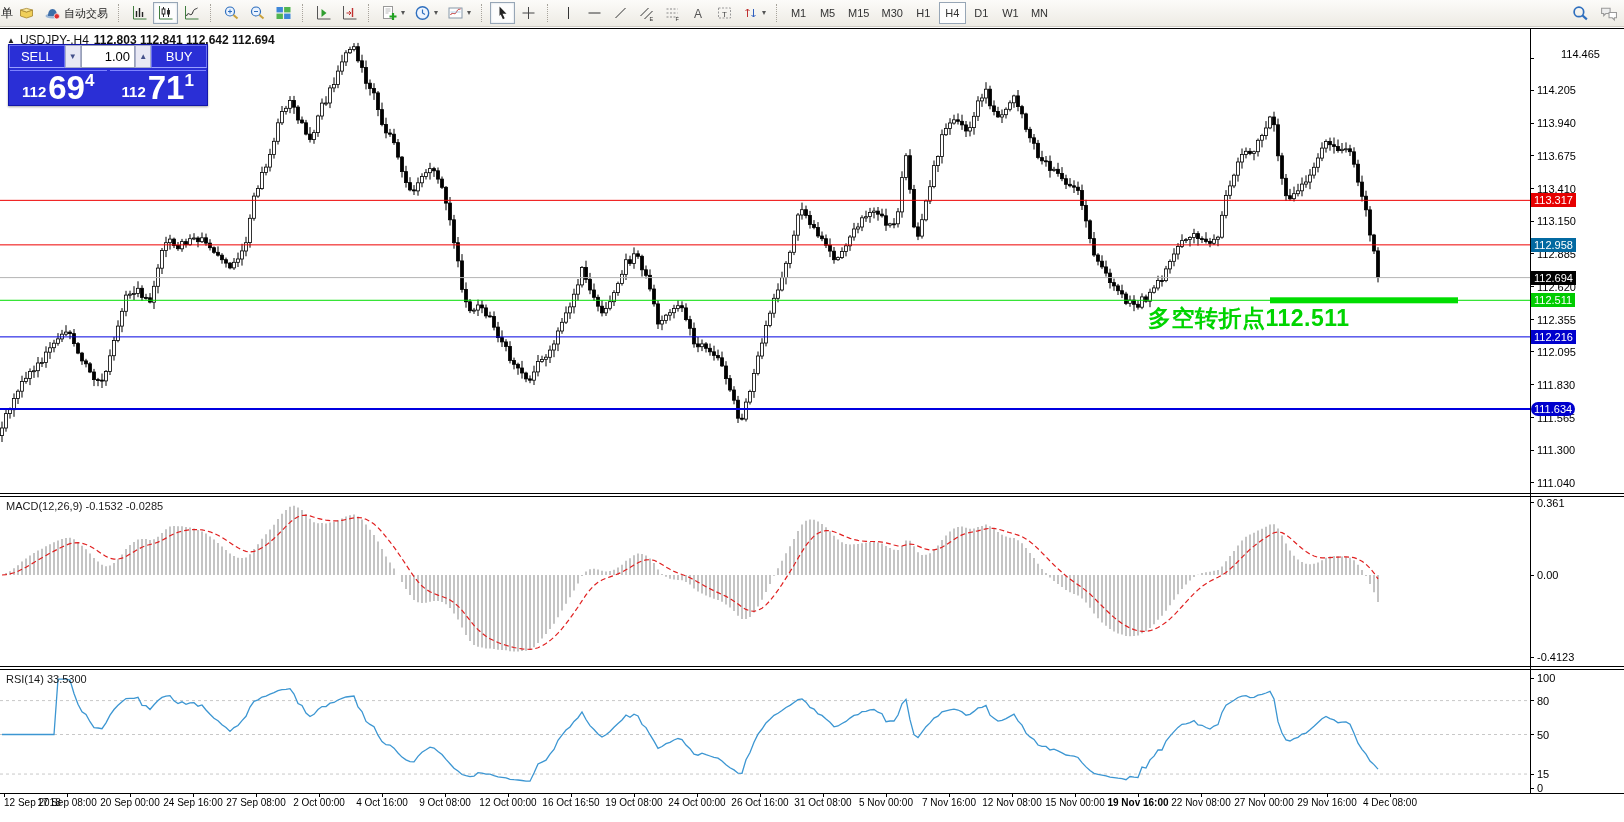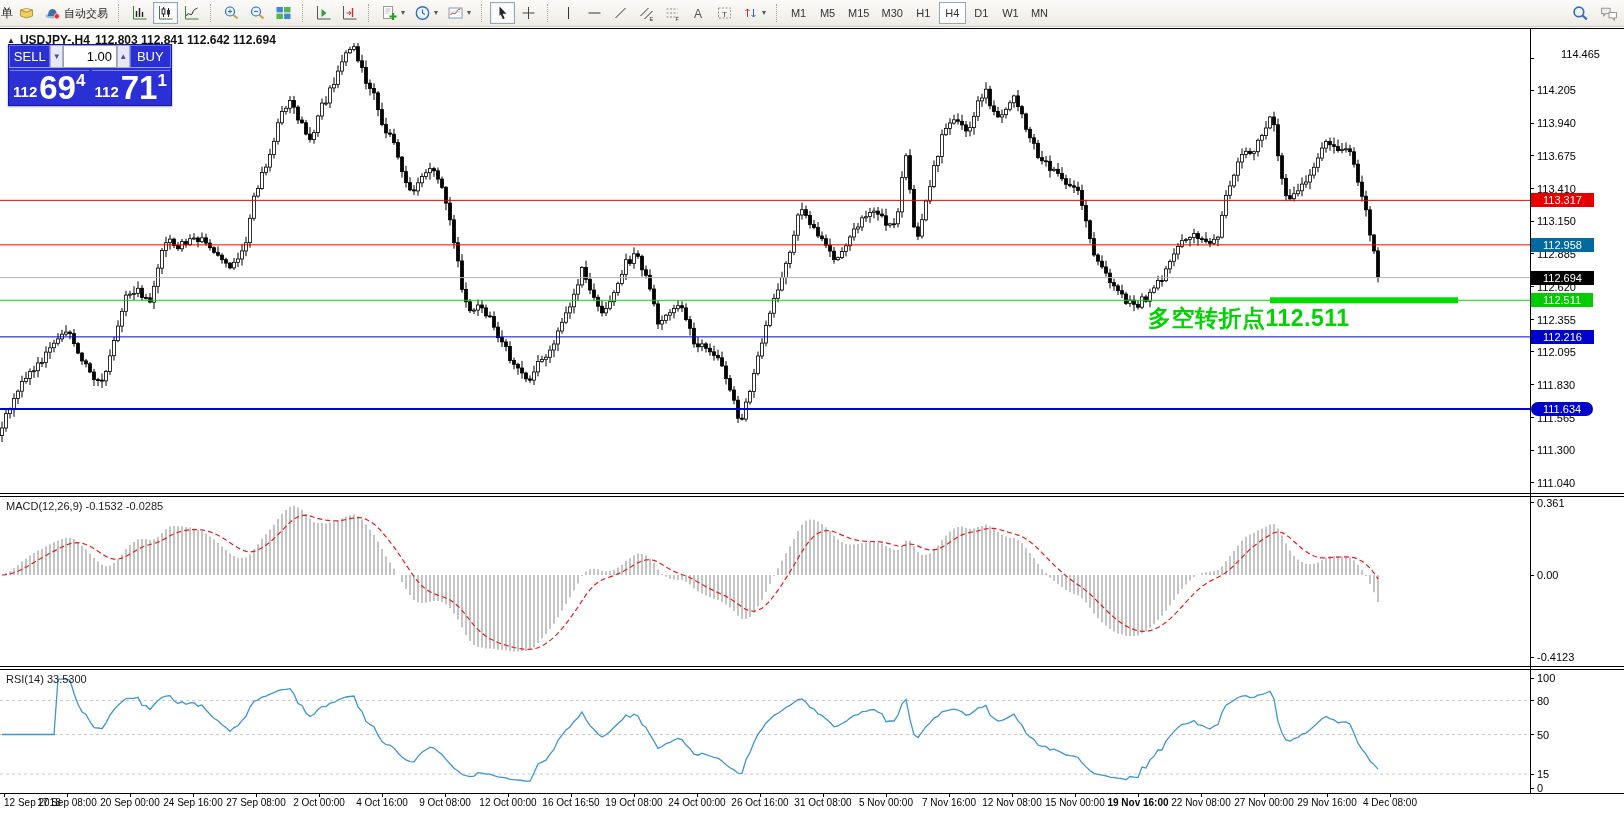--- a/index.html
+++ b/index.html
@@ -19,38 +19,38 @@
 .tb-right{margin-left:auto;display:flex;align-items:center;padding-right:6px;gap:10px}
 
 
 .frame-top{position:absolute;left:0;top:28px;width:1624px;height:1px;background:#000}
 .vsep{position:absolute;left:1530px;top:29px;width:1px;height:764px;background:#000}
 .hdiv{position:absolute;left:0;width:1624px;height:1px;background:#000}
 .frame-bottom{position:absolute;left:0;top:793px;width:1624px;height:1px;background:#000}
 
 .chart-title{position:absolute;left:7px;top:33px;font-size:12px;color:#111;display:flex;align-items:center;gap:5px}
 .chart-title .tri{font-size:8px;color:#222}
-.chart-title b{font-weight:700}
+.chart-title b{font-weight:400}
 .chart-title span.ohlc{font-weight:700}
 
 svg.panel{position:absolute;left:0}
 
 .ind-label{position:absolute;left:6px;font-size:11px;color:#1a1a1a;white-space:nowrap}
 
 
 .ax-tick{position:absolute;font-size:11px;color:#000;transform:translateY(-50%);white-space:nowrap}
 .ax-mark{position:absolute;width:4px;height:1px;background:#000}
-.ax-tag{position:absolute;left:1531px;transform:translateY(-50%);color:#fff;font-size:11px;height:14px;line-height:14px;padding:0 12px;white-space:nowrap}
+.ax-tag{position:absolute;left:1531px;transform:translateY(-50%);color:#fff;font-size:11px;height:14px;line-height:14px;padding:0 3px;white-space:nowrap}
 
 
 .t-label{position:absolute;top:797px;font-size:10px;color:#000;white-space:nowrap}
 .t-mark{position:absolute;top:794px;width:1px;height:3px;background:#000}
 
 
-.trade-panel{position:absolute;left:8px;top:44px;width:164px;background:#2a2fd6;border:1px solid #1317a8;box-shadow:0 1px 2px rgba(0,0,0,.35)}
+.trade-panel{position:absolute;left:8px;top:44px;width:200px;background:#2a2fd6;border:1px solid #1317a8;box-shadow:0 1px 2px rgba(0,0,0,.35)}
 .tp-top{display:flex;height:23px;align-items:stretch}
 .tp-sell,.tp-buy{width:58px;color:#fff;font-size:13px;display:flex;align-items:center;justify-content:center;background:#2a2fd6;border:1px solid #6a70f2;border-bottom-color:#9aa0ff;cursor:pointer}
 .spin{width:17px;background:#e8e8f4;color:#44508a;font-size:8px;display:flex;align-items:center;justify-content:center;border:1px solid #a9aecb;cursor:pointer}
 .vol{width:54px;text-align:right;font-size:13px;color:#000;padding-right:4px;border:1px solid #9aa2b8;background:#fff}
 .tp-bottom{display:flex;height:37px;padding:2px 1px 1px 1px;gap:3px}
 .bigprice{flex:1;display:flex;align-items:flex-end;justify-content:center;color:#fff;background:#2a2fd6;border-top:1px solid #7d83ff;padding-bottom:1px}
 .bp-small{font-size:15px;font-weight:700;margin:0 2px 3px 0}
 .bp-big{font-size:33px;font-weight:700;line-height:30px}
 .bp-sup{font-size:17px;font-weight:700;align-self:flex-start;margin-top:0}
 

